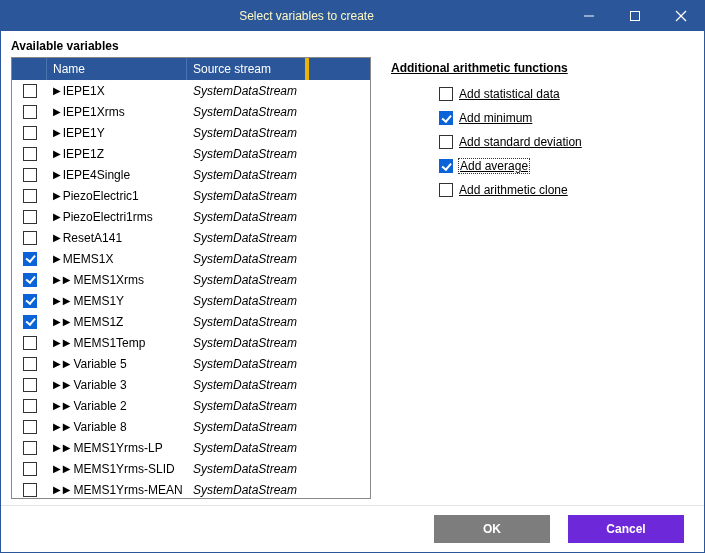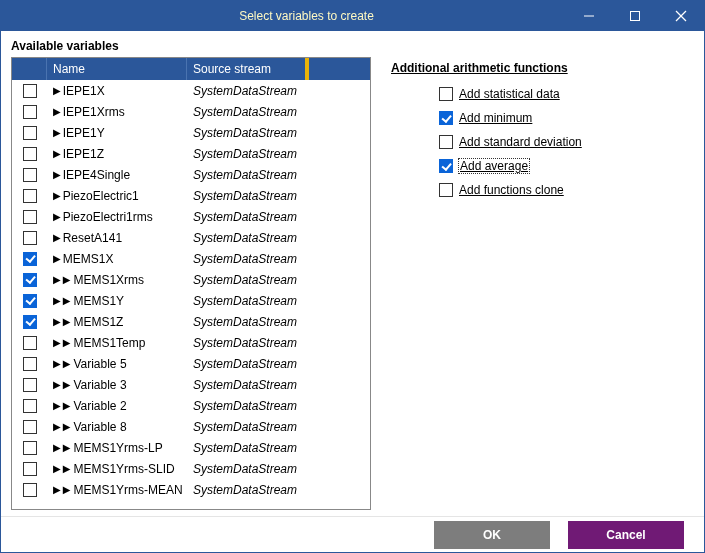--- a/index.html
+++ b/index.html
@@ -30,24 +30,24 @@
   .cb { width:14px; height:14px; border:1px solid #333; background:#fff; display:flex; align-items:center; justify-content:center; cursor:pointer;}
   .cb.checked { background:#0a64d8; border-color:#0a64d8;}
   .cb.checked::after { content:""; width:4px; height:7px; border:solid #fff; border-width:0 2px 2px 0; transform:rotate(40deg) translateY(-1px);}
   .arrow1 { margin-right:2px; font-size:10px;}
   .arrow2 { margin-right:3px; font-size:10px;}
   .right { flex:1; padding-top: 22px; text-decoration: underline; }
   .func-row { display:flex; align-items:center; height:22px; margin-bottom:2px;padding-left:48px;}
   .func-row .cb { margin-right:6px; }
   .func-row .fl { white-space:nowrap; }
   .focused { outline:1px dotted #333; padding:0 1px;}
-  .footer { height:36px; display:flex; align-items:center; justify-content:flex-end; padding-right:20px; gap:18px; border-top:1px solid #e5e5e5; margin-top:6px;}
+  .footer { height:47px; display:flex; align-items:center; justify-content:flex-end; padding-right:20px; gap:18px; border-top:1px solid #e5e5e5; margin-top:6px;}
   .btn { width:116px; height:28px; display:flex; align-items:center; justify-content:center; font-weight:bold; color:#fff; cursor:pointer;}
   .btn-ok { background:#7d7d7d; }
-  .btn-cancel { background:#701a75; }
+  .btn-cancel { background:#6d28d9; }
 </style>
 </head>
 <body>
 
 <div class="window">
   <div class="titlebar">
     <div style="width:46px"></div>
     <div class="titlebar-title">Select variables to create</div>
     <div class="titlebar-controls">
       <div class="tbtn">
@@ -349,21 +349,21 @@
           <div class="func-row">
             <div class="cb"></div>
             <span class="fl">Add standard deviation</span>
           </div>
           <div class="func-row">
             <div class="cb checked"></div>
             <span class="fl focused">Add average</span>
           </div>
           <div class="func-row">
             <div class="cb"></div>
-            <span class="fl">Add functions clone</span>
+            <span class="fl">Add arithmetic clone</span>
           </div>
         </div>
     </div>
   </div>
 
   <div class="footer">
     <div class="btn btn-ok">OK</div>
     <div class="btn btn-cancel">Cancel</div>
   </div>
 </div>

